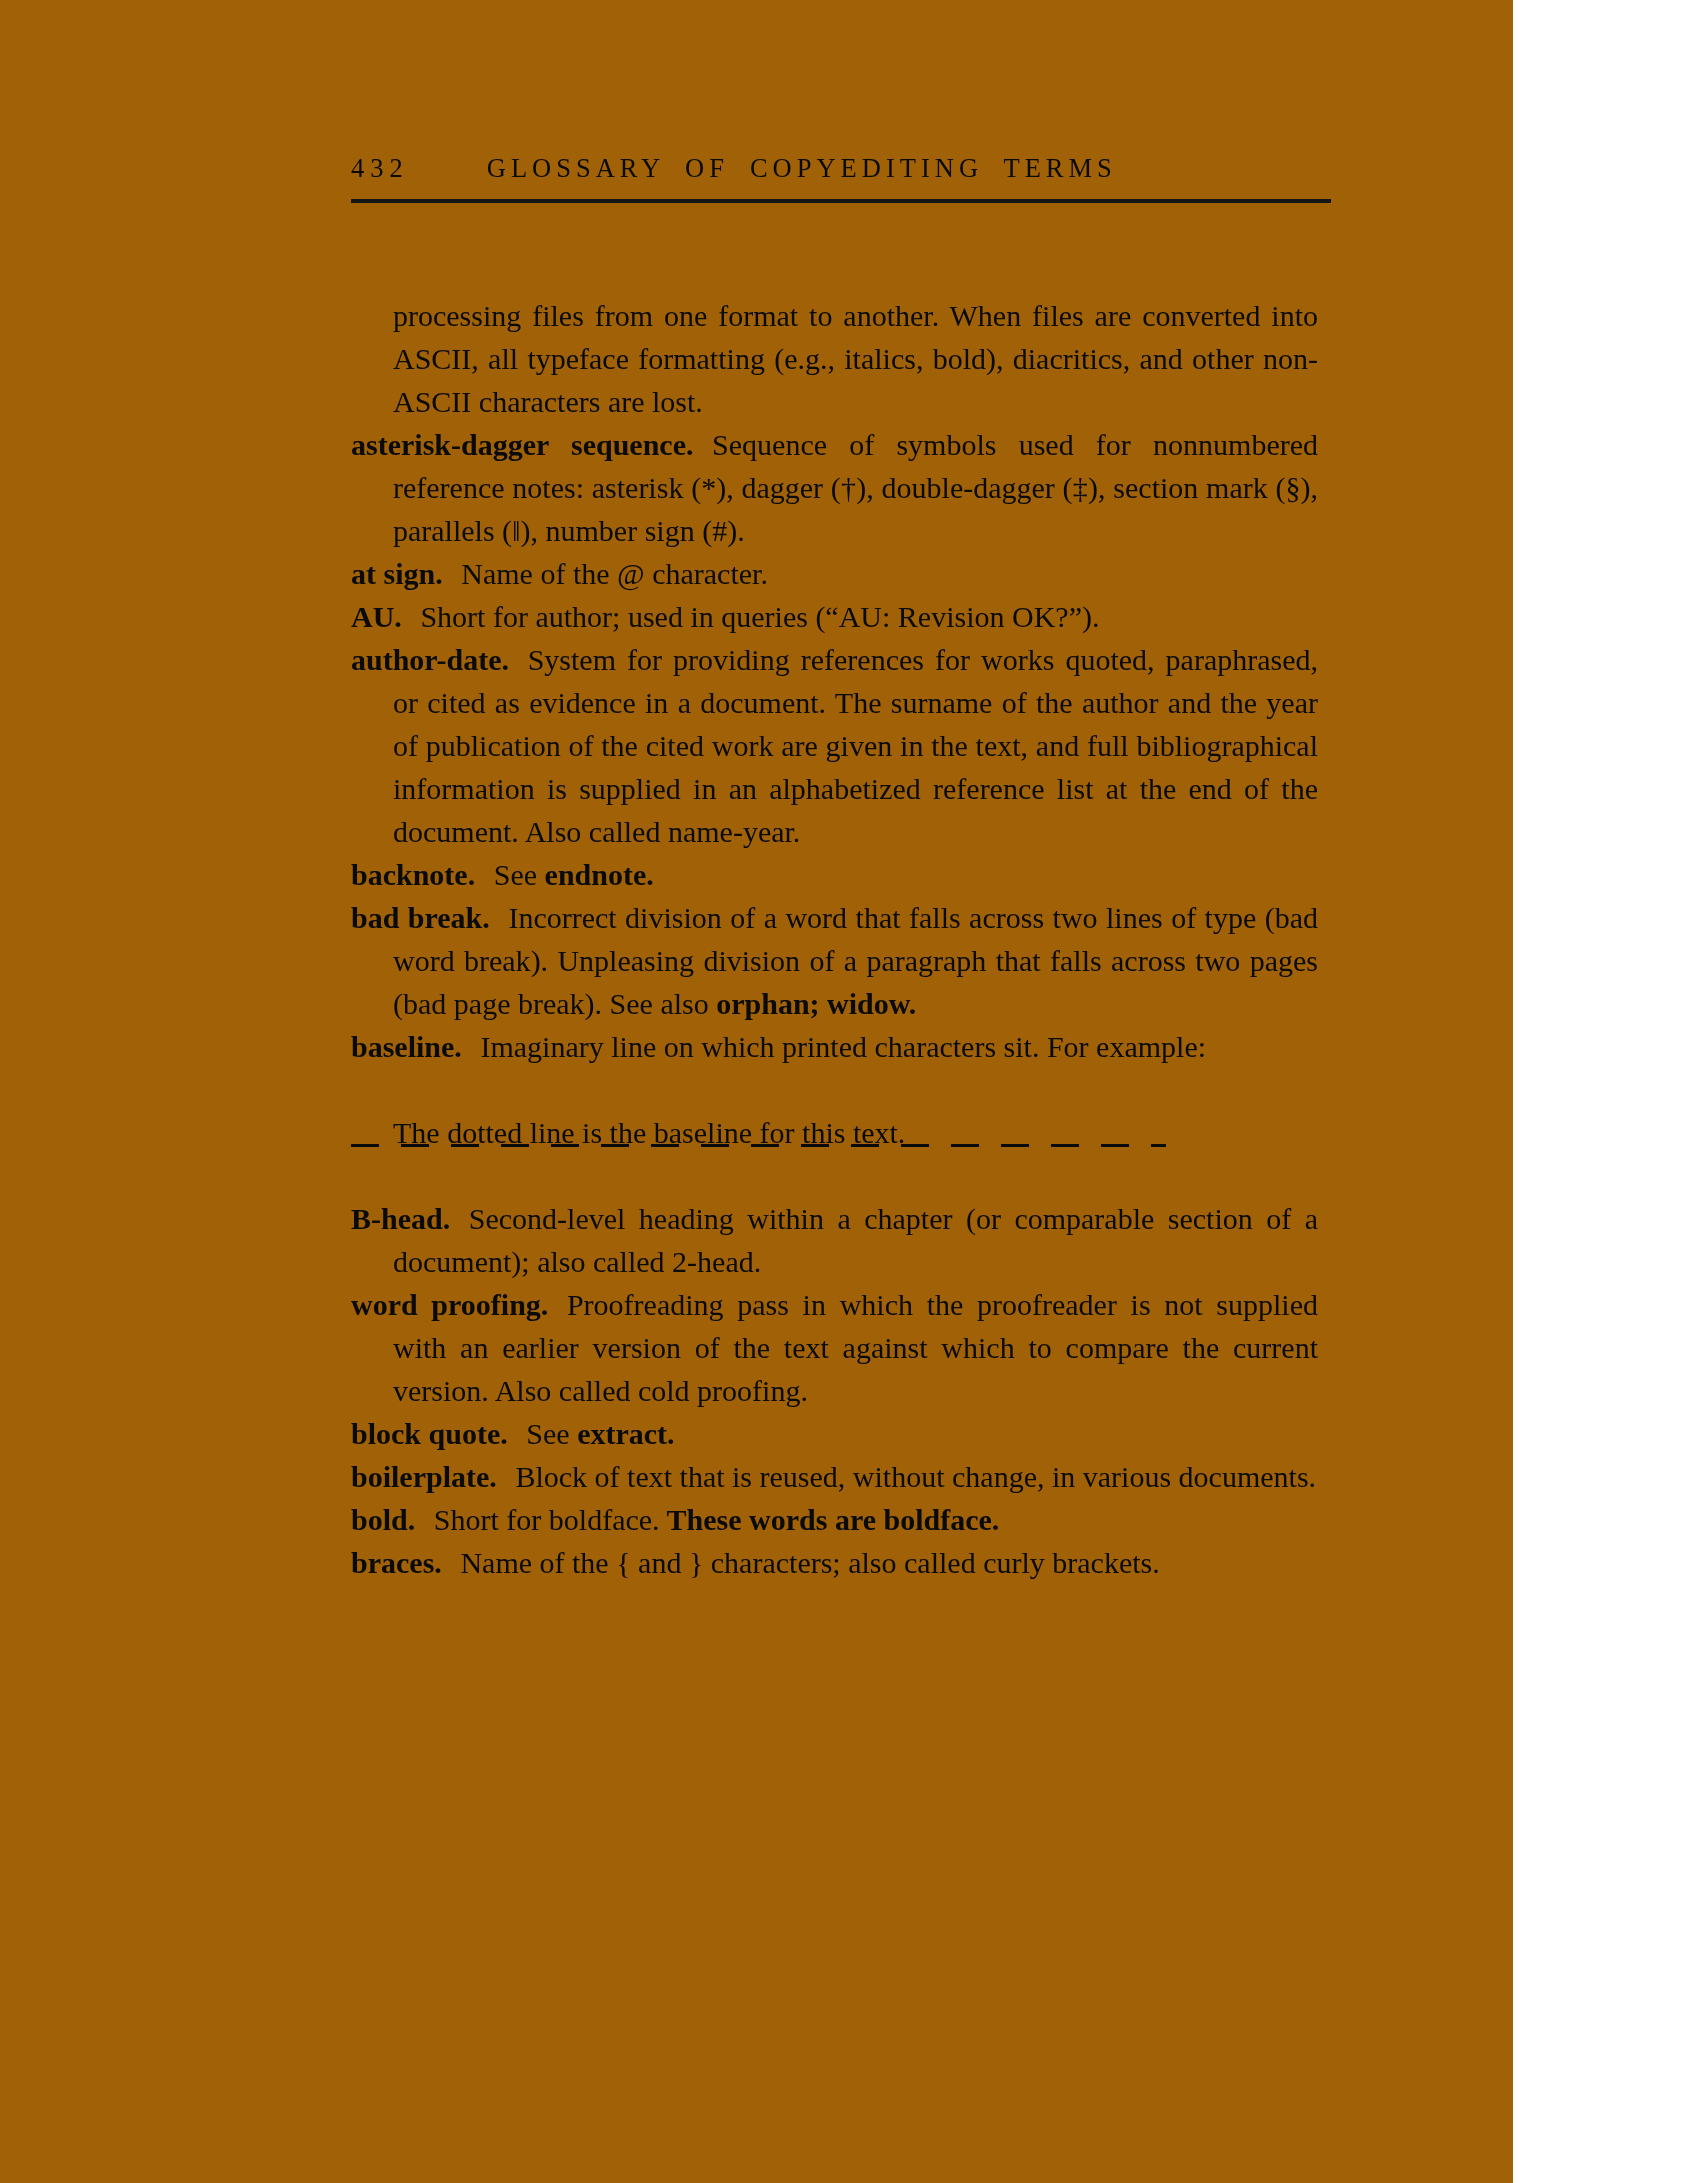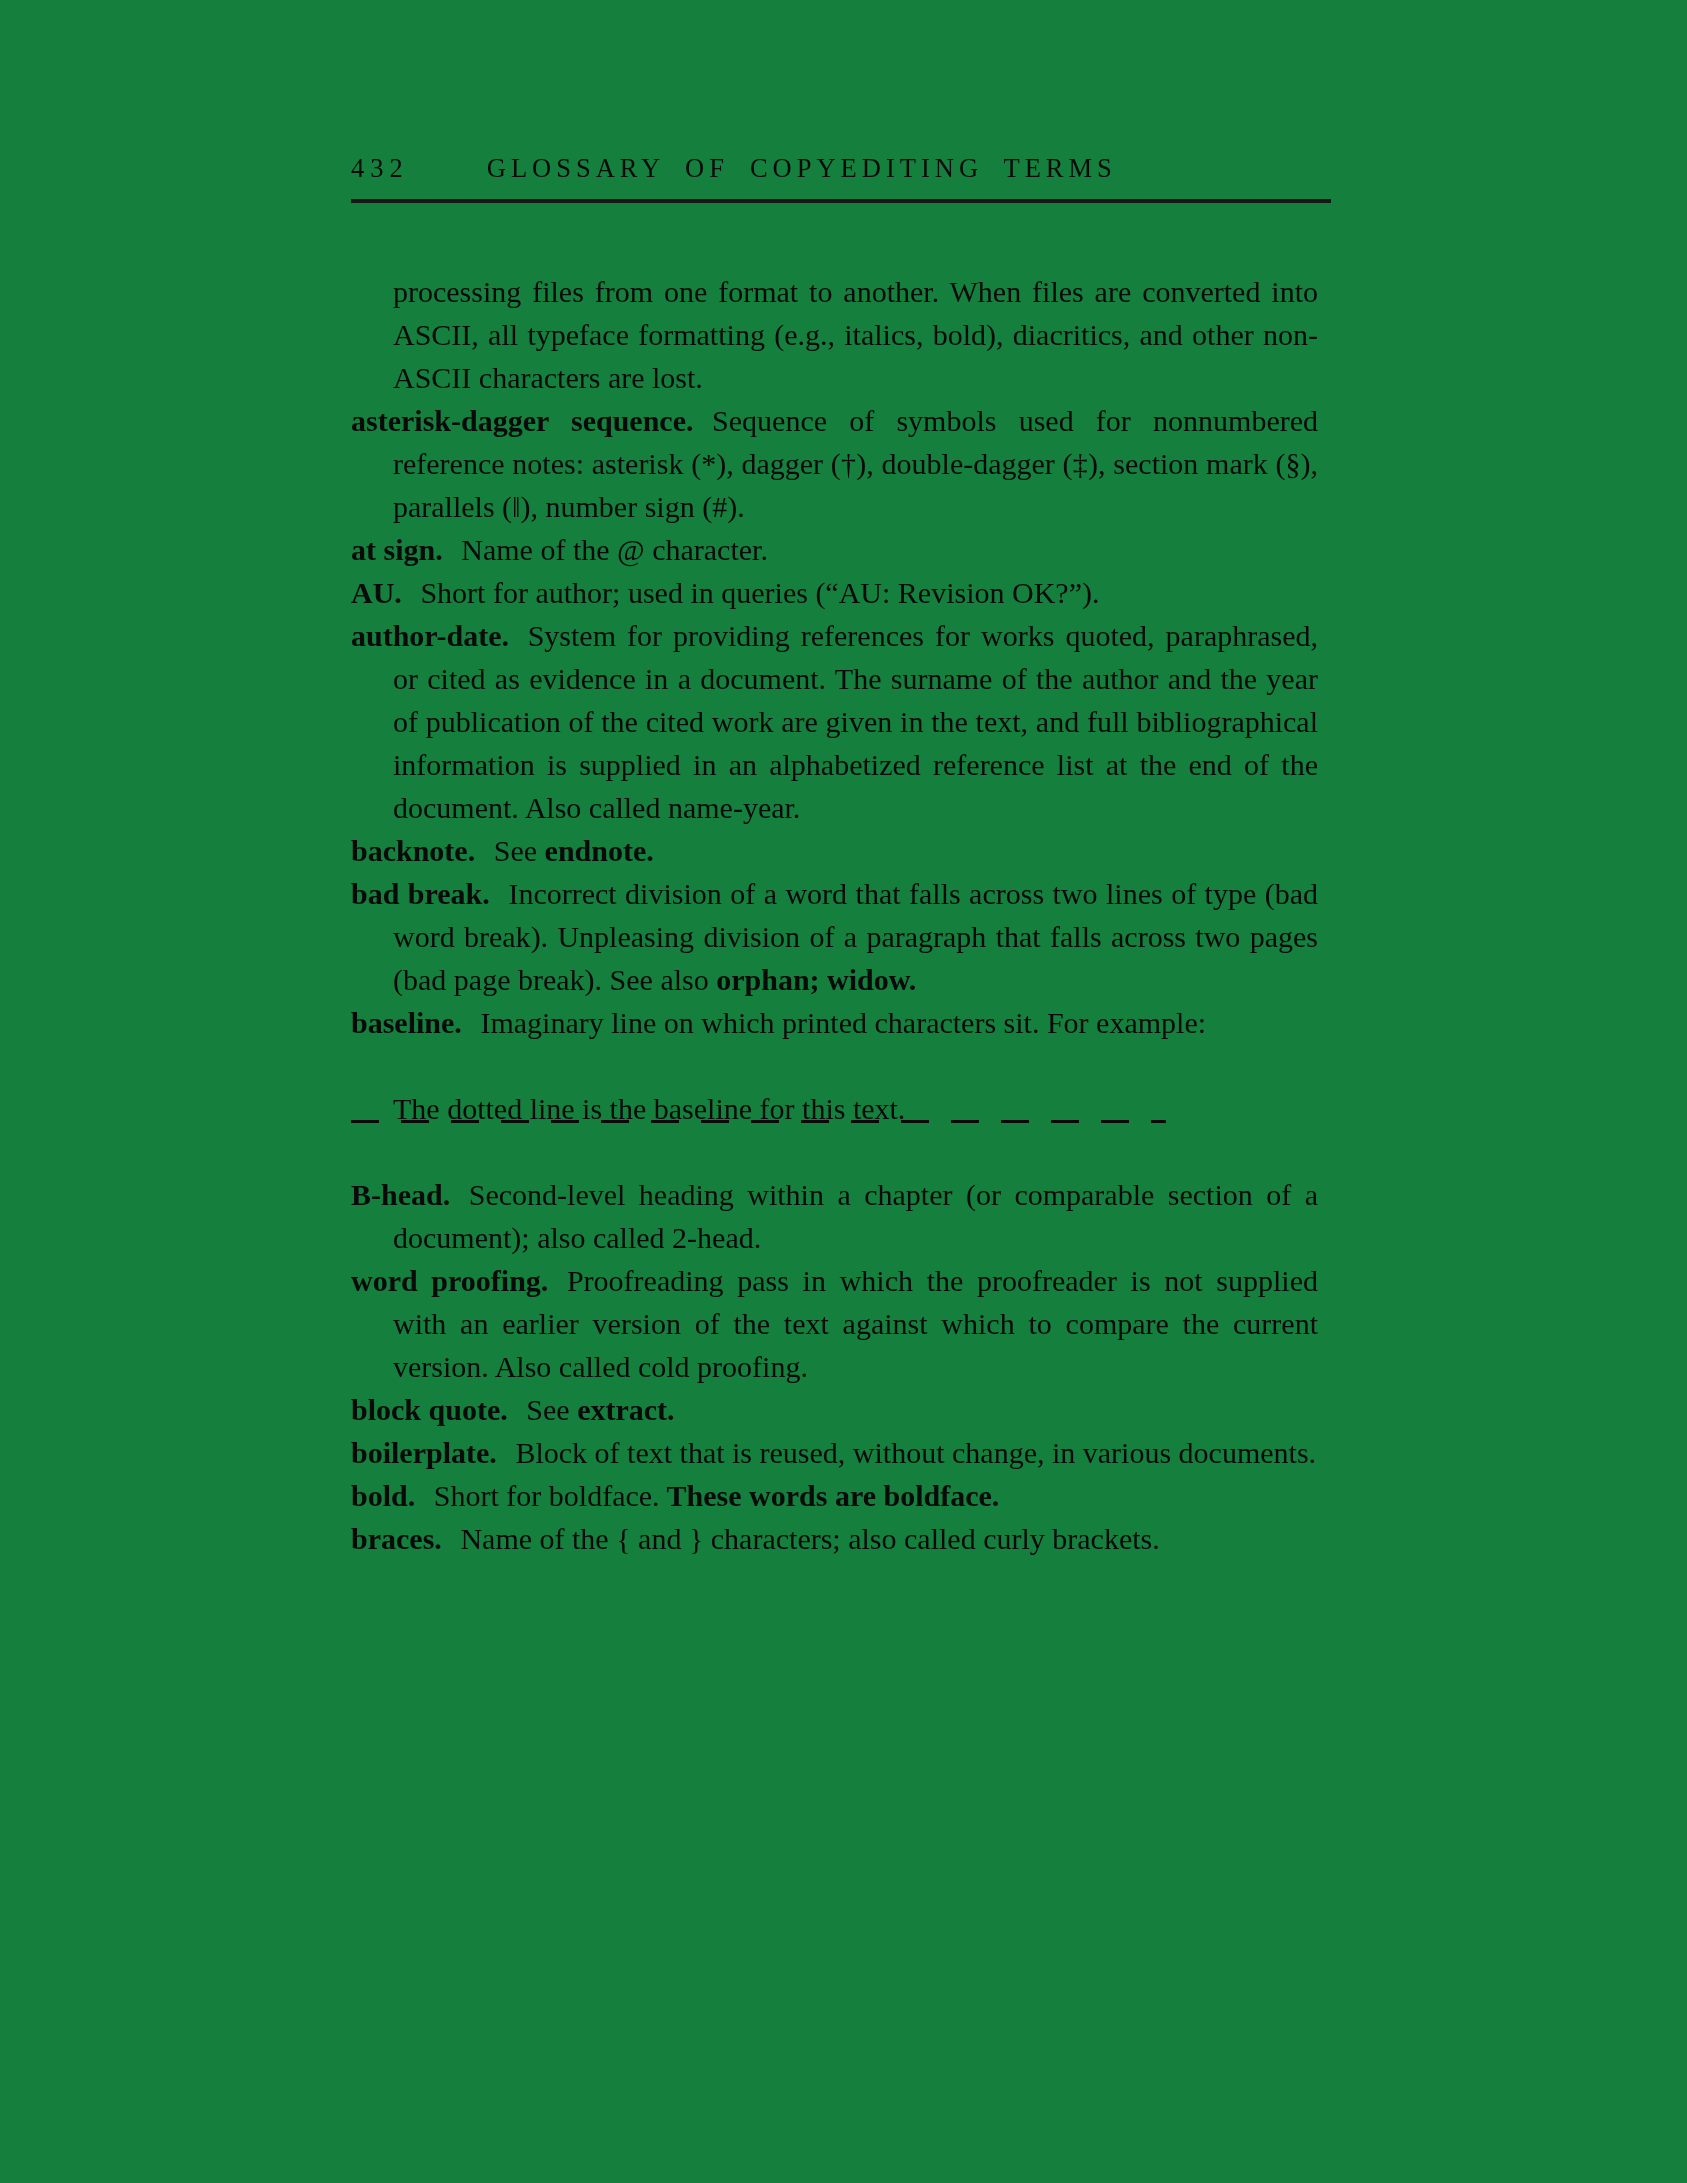--- a/index.html
+++ b/index.html
@@ -2,23 +2,23 @@
 <html style="font-size:10.6px"><head>
 <meta charset="utf-8">
 <style>
   html, body {
     margin: 0;
     padding: 0;
     background: #ffffff;
   }
   .page {
     position: relative;
-    width: 1687px;
+    width: 1513px;
     height: 2183px;
-    background: #15803d;
+    background: #a16207;
     color: #0a0a0a;
     font-family: "Liberation Serif", "DejaVu Serif", serif;
   }
   .running-head {
     position: absolute;
     left: 351px;
     top: 153px;
     width: 967px;
     white-space: nowrap;
   }
@@ -51,20 +51,21 @@
     line-height: 43px;
     text-align: justify;
   }
   p.entry {
     margin: 0;
     padding-left: 42px;
     text-indent: -42px;
   }
   p.entry.cont {
     text-indent: 0;
+    margin-top: 24px;
   }
   .term {
     font-weight: bold;
     margin-right: 0.62em;
   }
   .i { }
   .b { font-weight: bold; }
   .p { }
   .example {
     position: relative;

